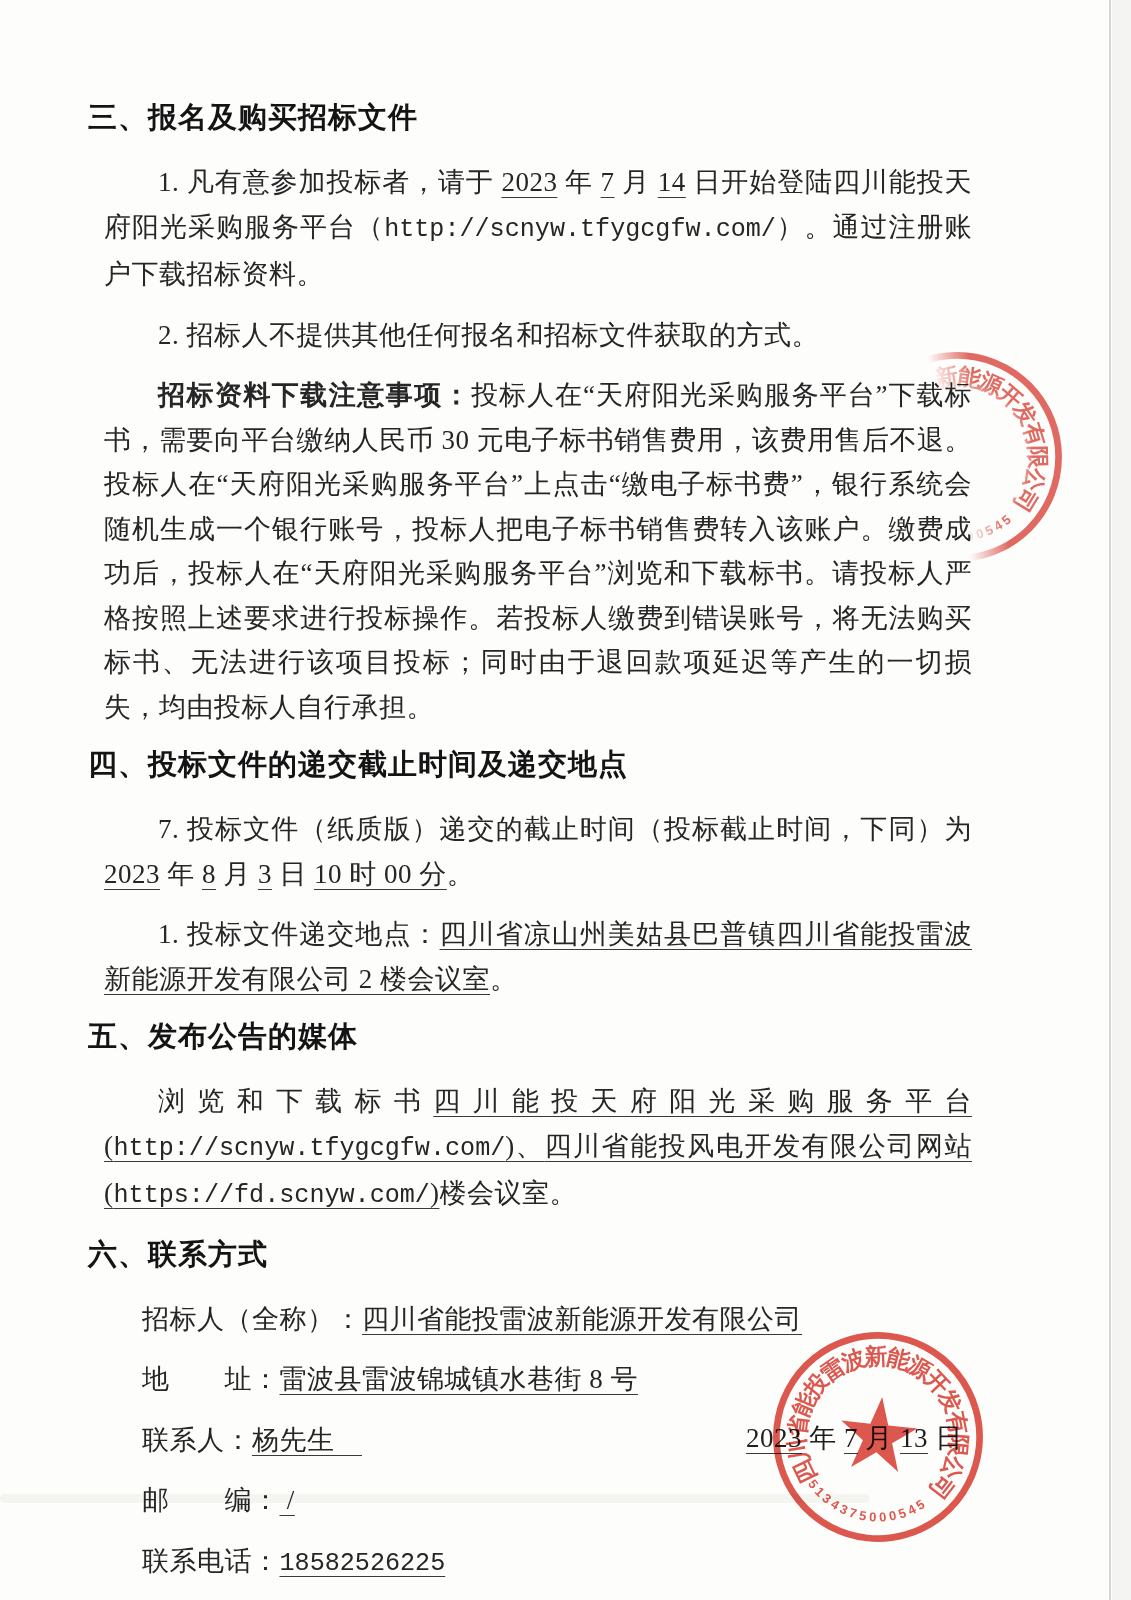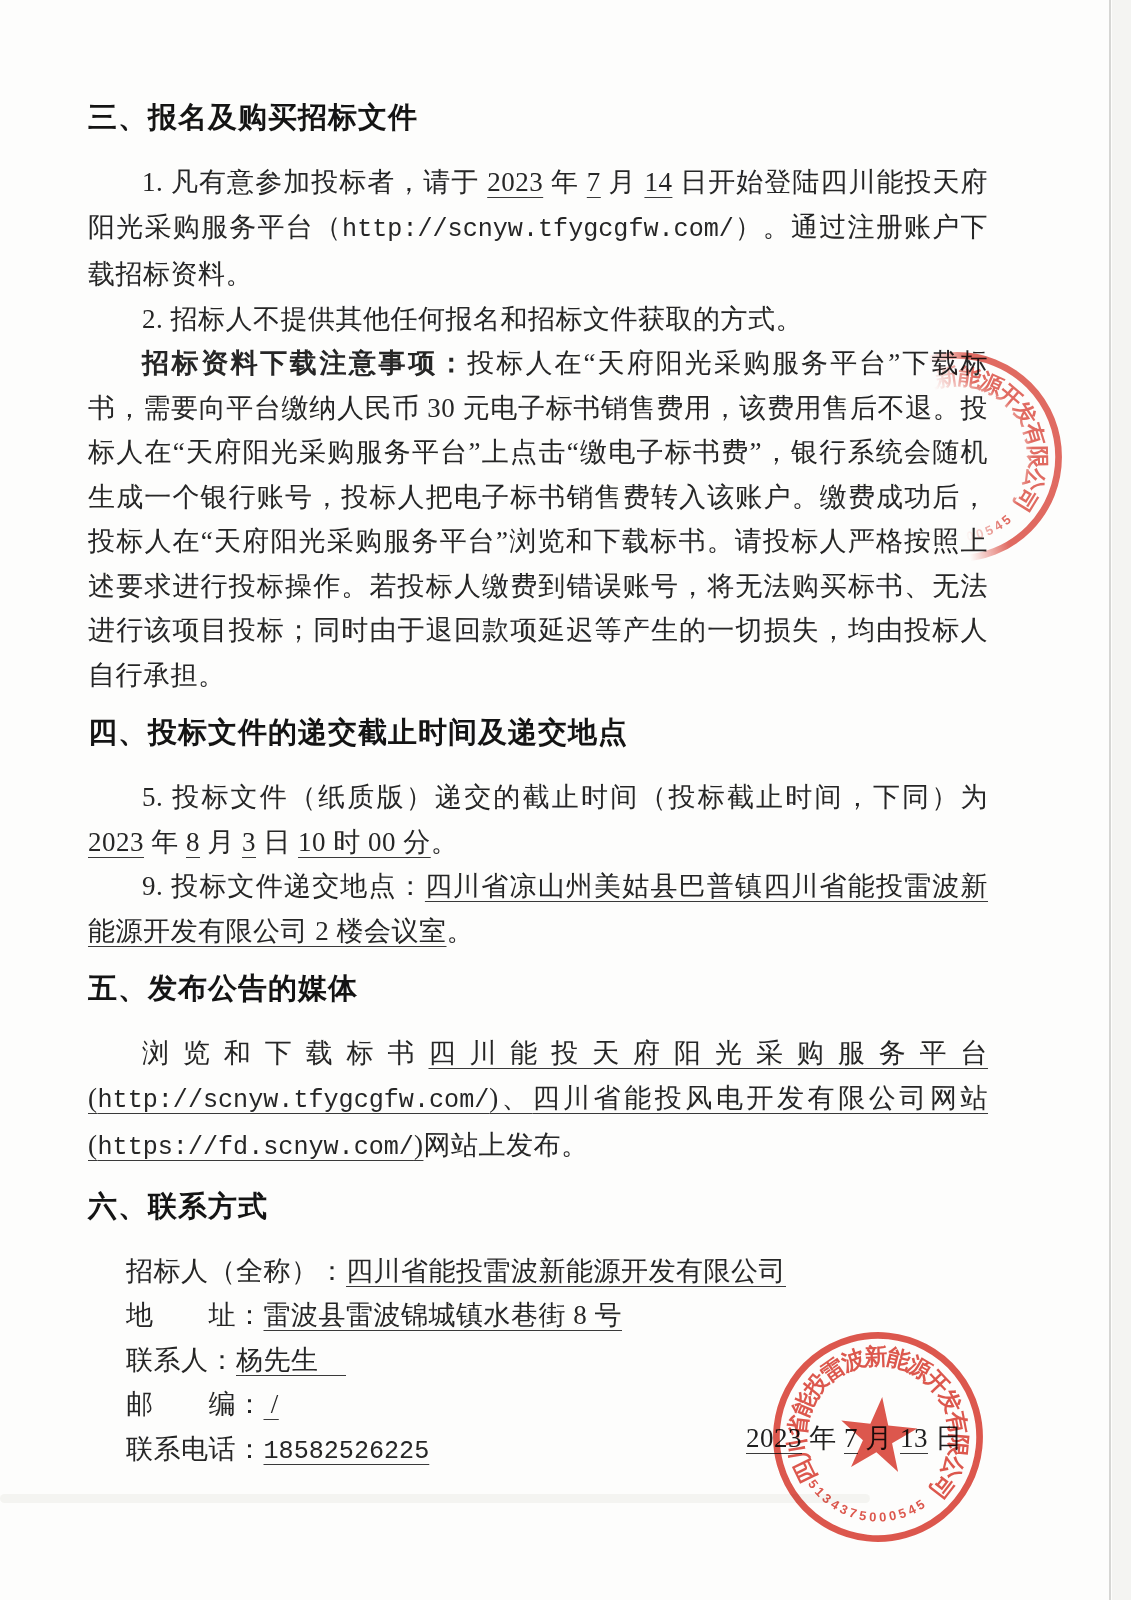--- a/index.html
+++ b/index.html
@@ -19,21 +19,21 @@
   
   .content{position:absolute;left:88px;top:100px;width:900px;}
   h2{
     font-family:"Liberation Sans","DejaVu Sans",sans-serif;
     font-weight:700;color:#141414;
     font-size:29px;line-height:34px;
     margin:18px 0 26px 0;letter-spacing:1px;
   }
   section:first-child h2{margin-top:0;}
   .para{
-    margin:0;font-size:27px;line-height:44.5px;
+    margin:16px;font-size:27px;line-height:44.5px;
     text-align:justify;text-indent:2em;
     letter-spacing:.5px;
   }
   .para.contact{text-indent:0;padding-left:38px;text-align:left;}
   .u{text-decoration:underline;text-decoration-thickness:1.4px;text-underline-offset:6px;text-decoration-color:#3a3a3a;}
   .b{font-weight:700;font-family:"Liberation Sans","DejaVu Sans",sans-serif;letter-spacing:1px;}
   .m{font-family:"Liberation Mono","DejaVu Sans Mono",monospace;font-size:.93em;letter-spacing:0;}
   
   .date-line{
     position:absolute;left:746px;top:1421px;
@@ -96,27 +96,27 @@
 
     <section>
       <h2>三、报名及购买招标文件</h2>
       <p class="para"><span>1. 凡有意参加投标者，请于 </span><span class="u">2023</span><span> 年 </span><span class="u">7</span><span> 月 </span><span class="u">14</span><span> 日开始登陆四川能投天府阳光采购服务平台（</span><span class="m">http://scnyw.tfygcgfw.com/</span><span>）。通过注册账户下载招标资料。</span></p>
       <p class="para"><span>2. 招标人不提供其他任何报名和招标文件获取的方式。</span></p>
       <p class="para"><span class="b">招标资料下载注意事项：</span><span>投标人在“天府阳光采购服务平台”下载标书，需要向平台缴纳人民币 30 元电子标书销售费用，该费用售后不退。投标人在“天府阳光采购服务平台”上点击“缴电子标书费”，银行系统会随机生成一个银行账号，投标人把电子标书销售费转入该账户。缴费成功后，投标人在“天府阳光采购服务平台”浏览和下载标书。请投标人严格按照上述要求进行投标操作。若投标人缴费到错误账号，将无法购买标书、无法进行该项目投标；同时由于退回款项延迟等产生的一切损失，均由投标人自行承担。</span></p>
     </section>
 
     <section>
       <h2>四、投标文件的递交截止时间及递交地点</h2>
-      <p class="para"><span>5. 投标文件（纸质版）递交的截止时间（投标截止时间，下同）为 </span><span class="u">2023</span><span> 年 </span><span class="u">8</span><span> 月 </span><span class="u">3</span><span> 日 </span><span class="u">10 时 00 分</span><span>。</span></p>
-      <p class="para"><span>9. 投标文件递交地点：</span><span class="u">四川省凉山州美姑县巴普镇四川省能投雷波新能源开发有限公司 2 楼会议室</span><span>。</span></p>
+      <p class="para"><span>7. 投标文件（纸质版）递交的截止时间（投标截止时间，下同）为 </span><span class="u">2023</span><span> 年 </span><span class="u">8</span><span> 月 </span><span class="u">3</span><span> 日 </span><span class="u">10 时 00 分</span><span>。</span></p>
+      <p class="para"><span>1. 投标文件递交地点：</span><span class="u">四川省凉山州美姑县巴普镇四川省能投雷波新能源开发有限公司 2 楼会议室</span><span>。</span></p>
     </section>
 
     <section>
       <h2>五、发布公告的媒体</h2>
-      <p class="para"><span>浏览和下载标书</span><span class="u">四川能投天府阳光采购服务平台(</span><span class="u m">http://scnyw.tfygcgfw.com/</span><span class="u">)、</span><span class="u">四川省能投风电开发有限公司网站(</span><span class="u m">https://fd.scnyw.com/</span><span class="u">)</span><span>网站上发布。</span></p>
+      <p class="para"><span>浏览和下载标书</span><span class="u">四川能投天府阳光采购服务平台(</span><span class="u m">http://scnyw.tfygcgfw.com/</span><span class="u">)、</span><span class="u">四川省能投风电开发有限公司网站(</span><span class="u m">https://fd.scnyw.com/</span><span class="u">)</span><span>楼会议室。</span></p>
     </section>
 
     <section>
       <h2>六、联系方式</h2>
       <p class="para contact"><span>招标人（全称）：</span><span class="u">四川省能投雷波新能源开发有限公司</span></p>
       <p class="para contact"><span>地　　址：</span><span class="u">雷波县雷波锦城镇水巷街 8 号</span></p>
       <p class="para contact"><span>联系人：</span><span class="u">杨先生　</span></p>
       <p class="para contact"><span>邮　　编：</span><span class="u">  /  </span></p>
       <p class="para contact"><span>联系电话：</span><span class="u m">18582526225</span></p>
     </section>

